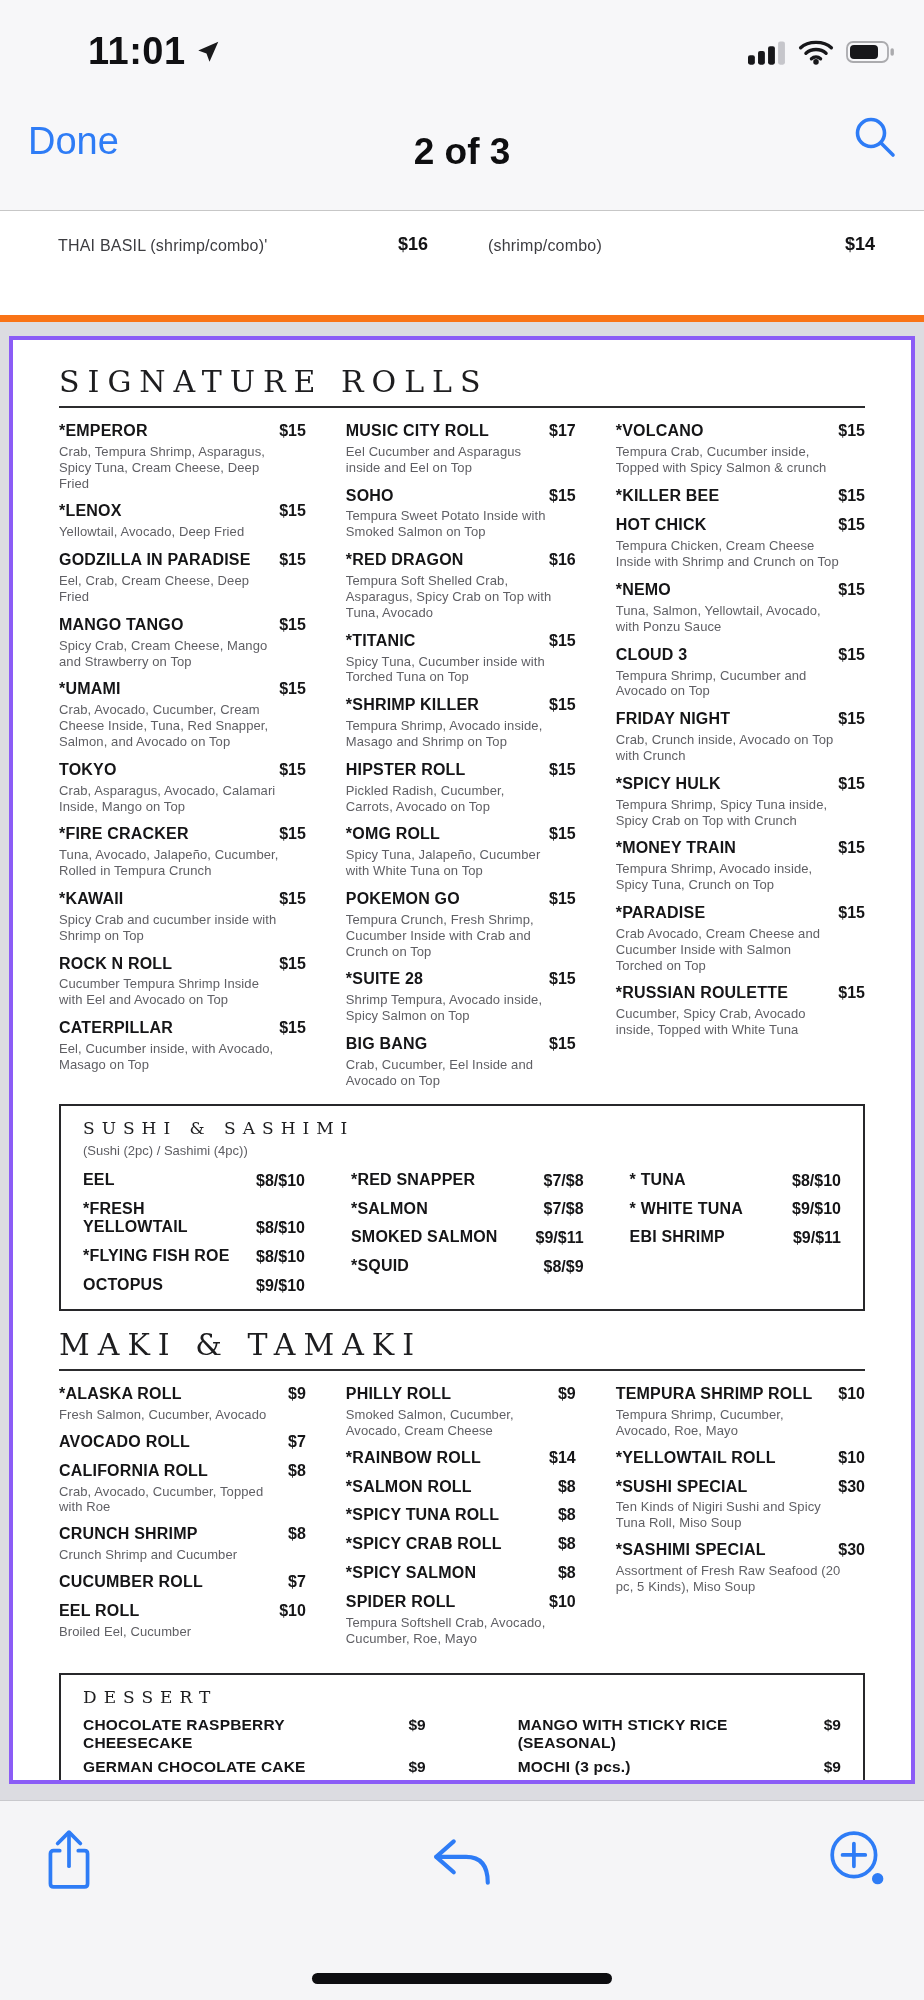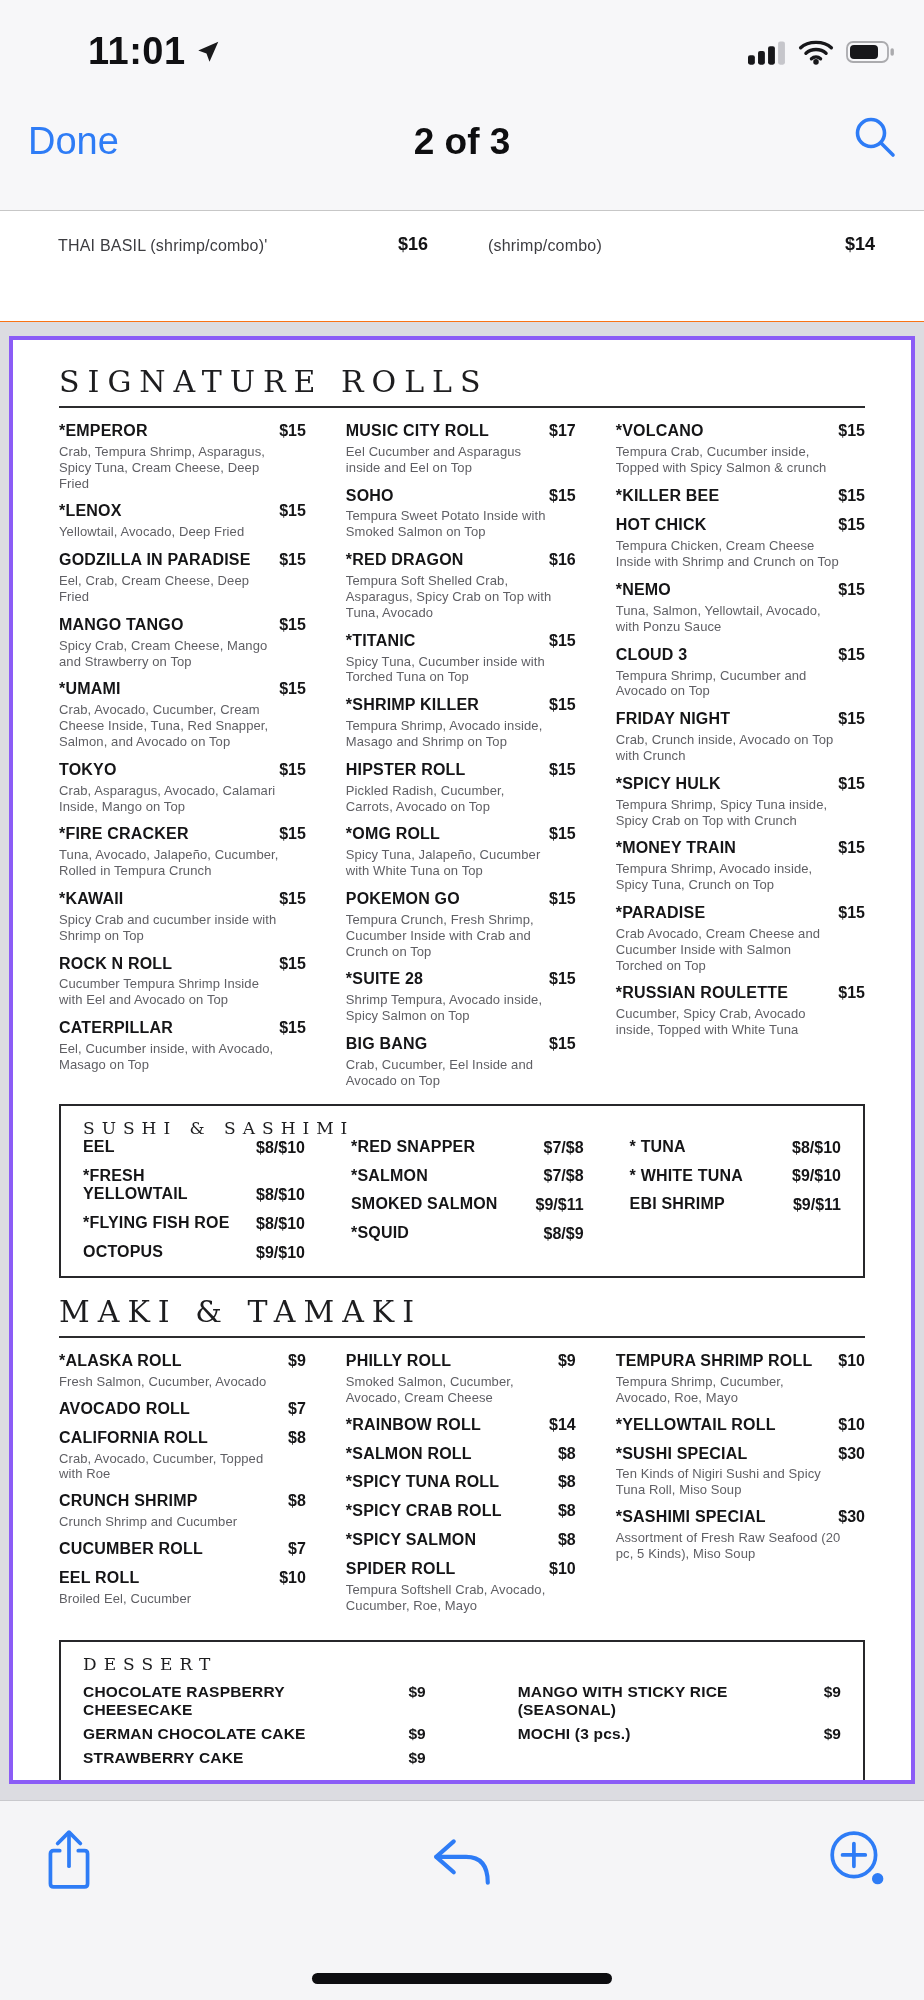--- a/index.html
+++ b/index.html
@@ -6,26 +6,26 @@
   html,body { width:924px; }
   body { font-family:"Liberation Sans", sans-serif; background:#888; }
   .screen { position:relative; width:924px; height:2000px; background:#a21caf; overflow:hidden;text-decoration:underline; }
 
   
   .header { position:absolute; top:0; left:0; right:0; height:210px; background:#f7f7f9; z-index:5; box-shadow:0 1px 0 rgba(0,0,0,.22); }
   .status-left { position:absolute; left:88px; top:30px; display:flex; align-items:center; gap:9px; }
   .status-time { font-size:38px; font-weight:700; color:#101013; letter-spacing:.5px; }
   .status-icons { position:absolute; right:28px; top:38px; display:flex; align-items:center; gap:12px; }
   .nav-done { position:absolute; left:28px; top:120px; font-size:38px; color:#2e7cf6; background:none; border:none; cursor:pointer; font-family:inherit; }
-  .nav-title { position:absolute; left:0; right:0; top:121px; text-align:center; font-size:37px; font-weight:700; color:#0e0e10; }
+  .nav-title { position:absolute; left:0; right:0; top:131px; text-align:center; font-size:37px; font-weight:700; color:#0e0e10; }
   .nav-search { position:absolute; right:26px; top:114px; background:none; border:none; cursor:pointer; }
 
   
   .doc-area { position:absolute; top:210px; bottom:200px; left:0; right:0; background:#dcdce1; overflow:hidden; }
-  .page-fragment { position:relative; height:112px; background:#ffffff; border-bottom:1px solid #f97316; }
+  .page-fragment { position:relative; height:112px; background:#ffffff; border-bottom:7px solid #f97316; }
   .frag-name1 { position:absolute; left:58px; top:27px; font-size:16px; color:#3c3c40; letter-spacing:.2px; }
   .frag-price1 { position:absolute; left:398px; top:24px; font-size:18px; font-weight:700; color:#131315; }
   .frag-name2 { position:absolute; left:488px; top:27px; font-size:16px; color:#3c3c40; letter-spacing:.2px; }
   .frag-price2 { position:absolute; left:845px; top:24px; font-size:18px; font-weight:700; color:#131315; }
   .page-gap { height:14px; }
 
   .main-page { margin:0 9px; height:1448px; background:#ffffff; border:4px solid #8b5cf6; padding:24px 46px 10px; overflow:hidden; }
 
   .section-head { border-bottom:2px solid #2c2c2e; padding-bottom:7px; margin-bottom:14px; }
   .section-title { font-family:"DejaVu Serif", serif; font-size:30px; letter-spacing:8px; color:#1d1d1f; font-weight:400; }
@@ -365,20 +365,21 @@
                   <span class="iprice">$15</span>
                 </div>
                 <div class="idesc">Cucumber, Spicy Crab, Avocado inside, Topped with White Tuna</div>
               </div>
             </div>
         </div>
       </div>
 
       <div class="boxed sushi-box">
         <div class="box-title">SUSHI &amp; SASHIMI</div>
+        <div class="sushi-sub">(Sushi (2pc) / Sashimi (4pc))</div>
         <div class="sushi-grid">
           <div class="col">
 
               <div class="srow">
                 <span class="iname">EEL</span>
                 <span class="iprice">$8/$10</span>
               </div>
 
               <div class="srow">
                 <span class="iname">*FRESH YELLOWTAIL</span>

